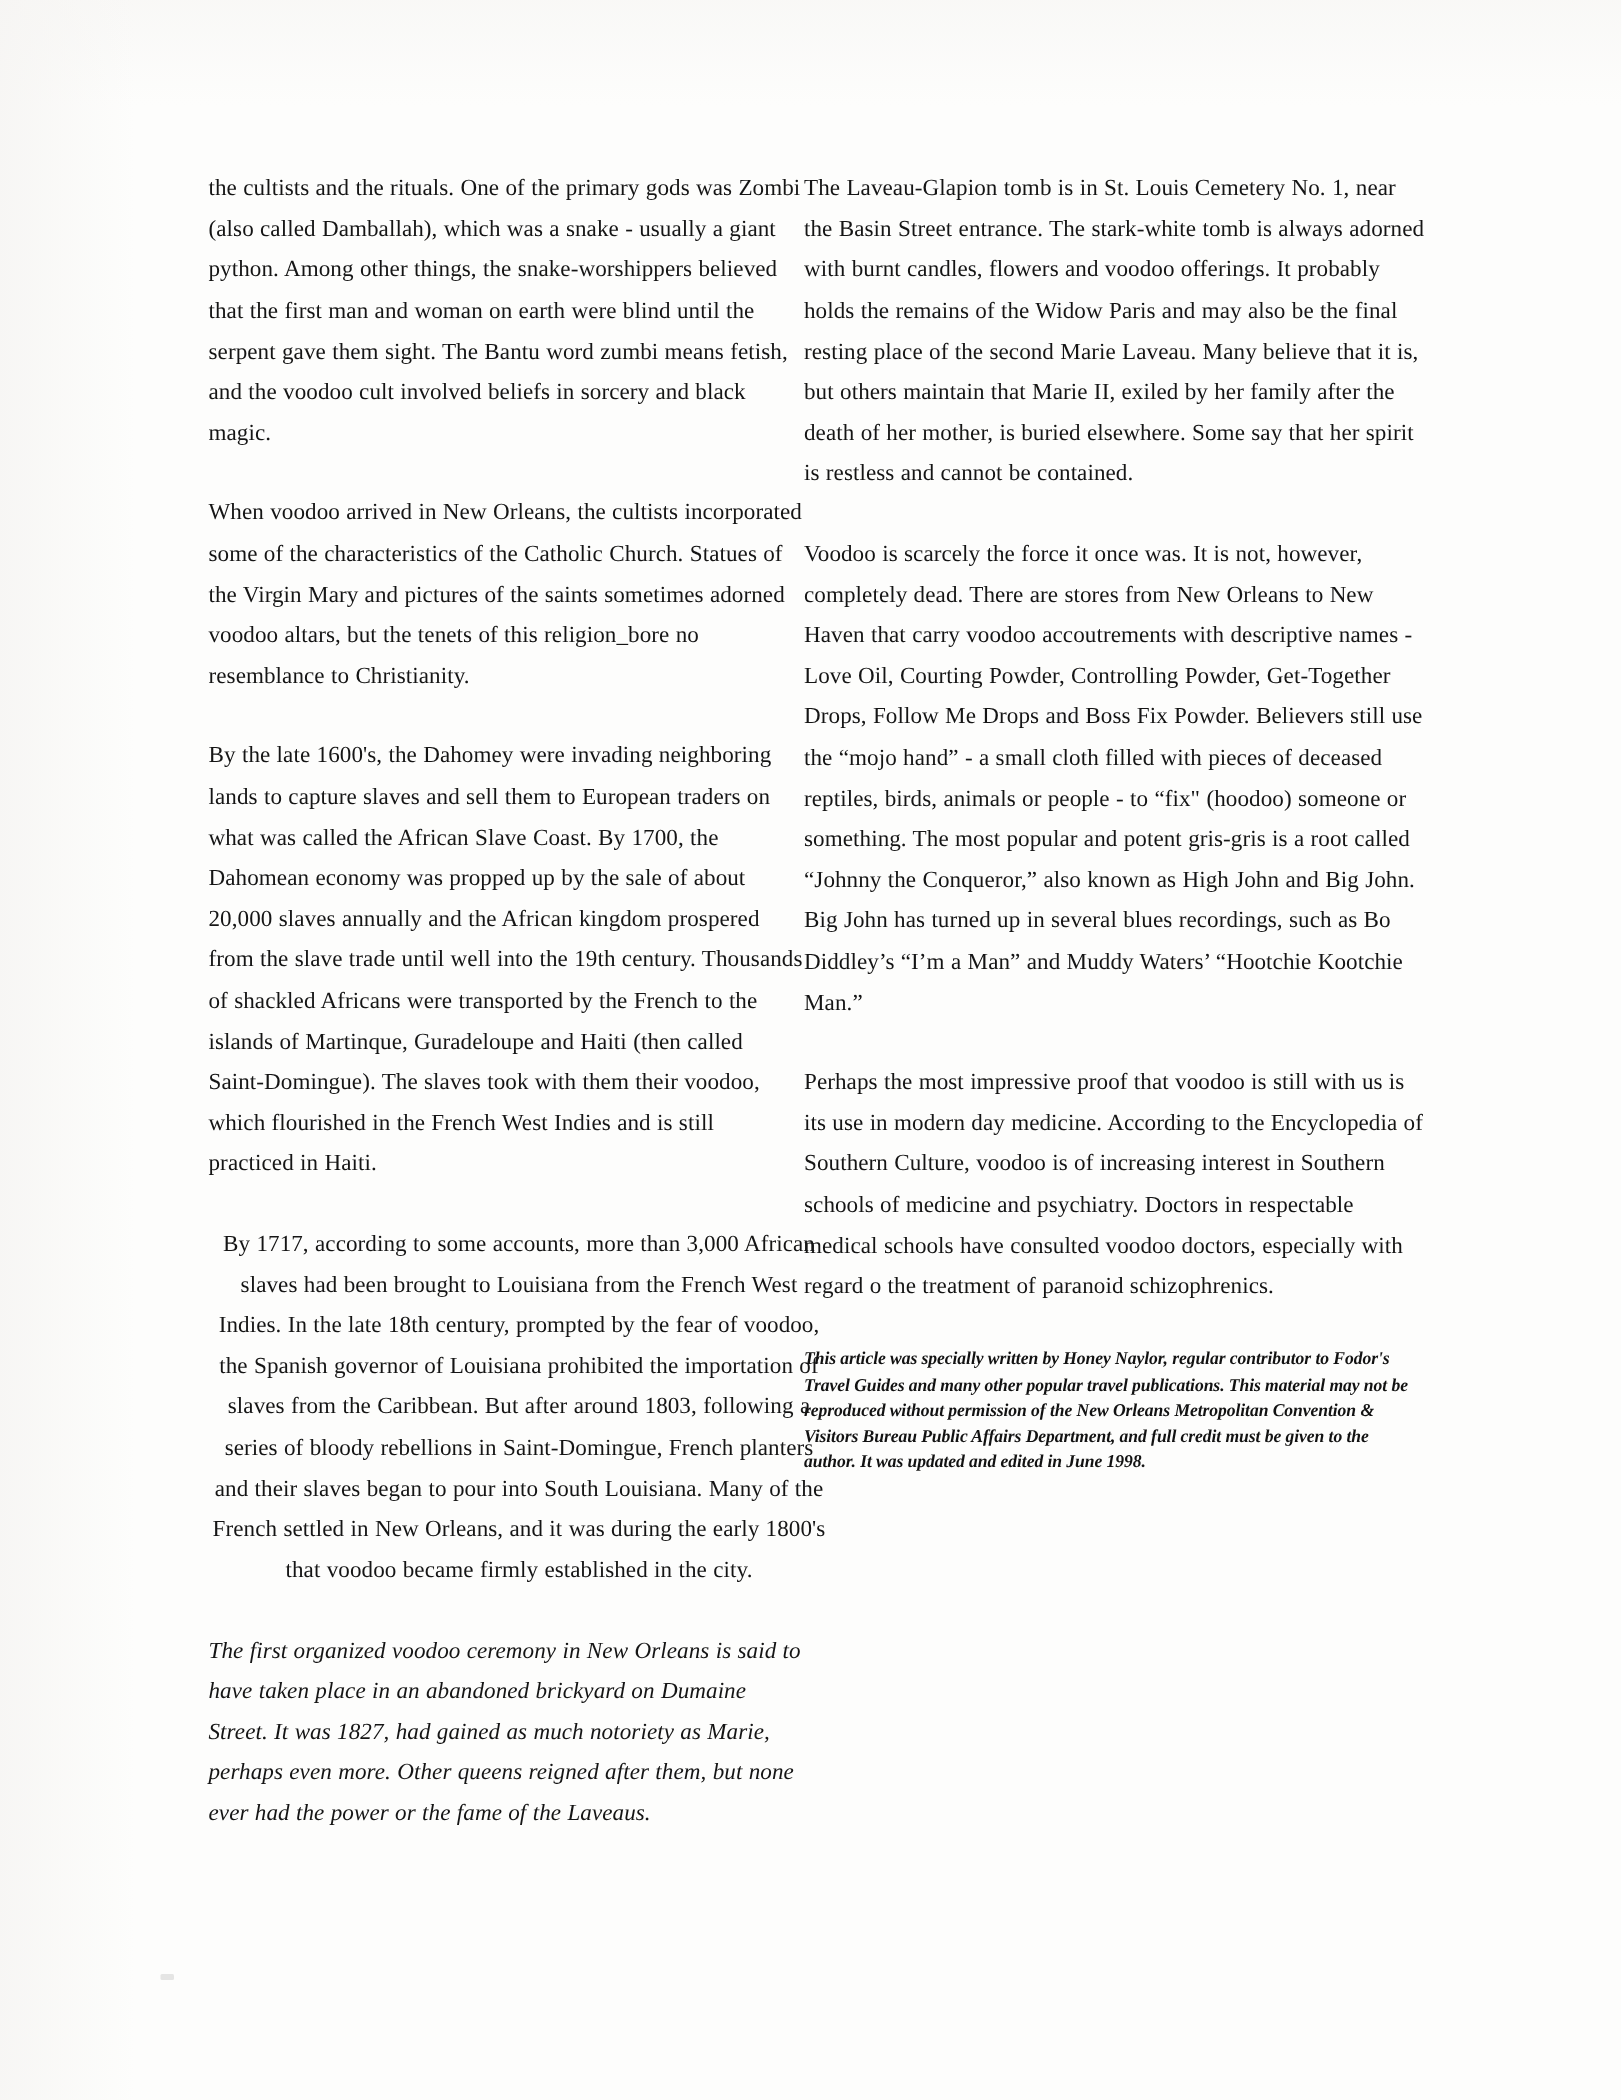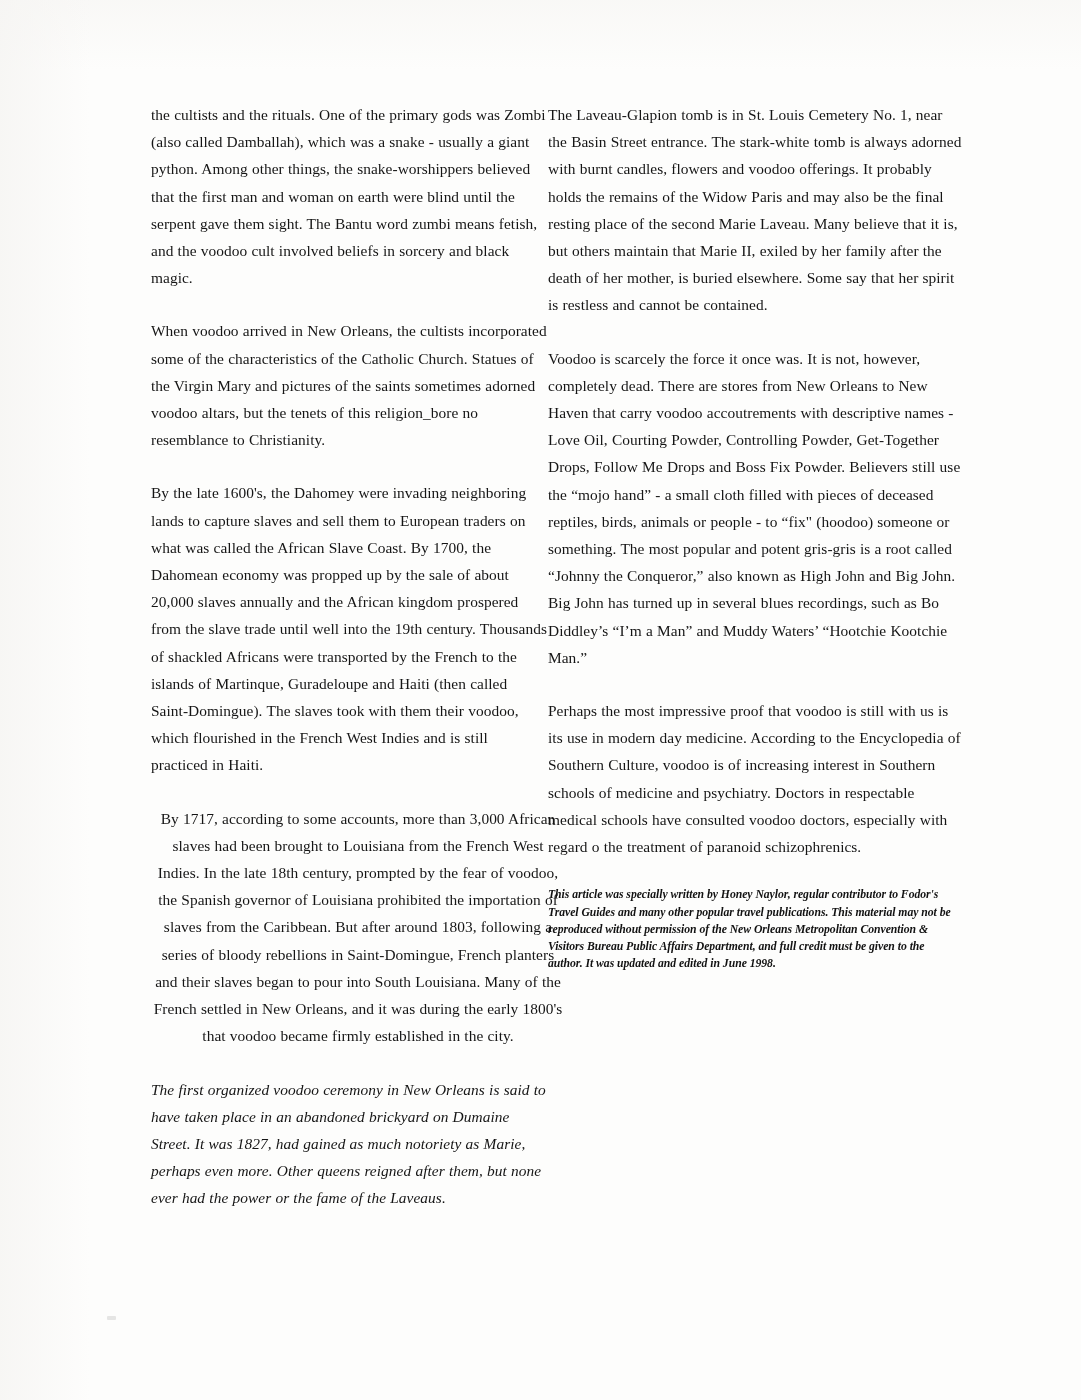--- a/index.html
+++ b/index.html
@@ -21,26 +21,25 @@
     position: absolute;
     inset: 0;
     background:
       linear-gradient(90deg, rgba(246,245,243,0.85) 0px, rgba(255,255,255,0) 90px),
       linear-gradient(180deg, rgba(247,246,244,0.7) 0px, rgba(255,255,255,0) 70px),
       #fdfdfc;
     pointer-events: none;
   }
   .columns {
     position: absolute;
-    top: 101px;
+    top: 112px;
     left: 0;
     right: 0;
     display: flex;
     align-items: flex-start;
-    padding-left: 12px;
   }
   .col-left {
     width: 397px;
     margin-left: 139px;
   }
   .col-right {
     width: 415px;
   }
   p.body {
     margin: 0 0 26px 0;

